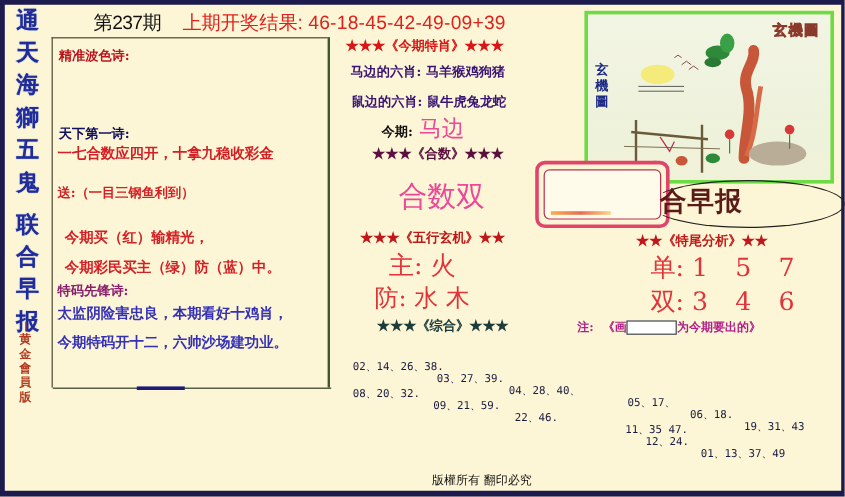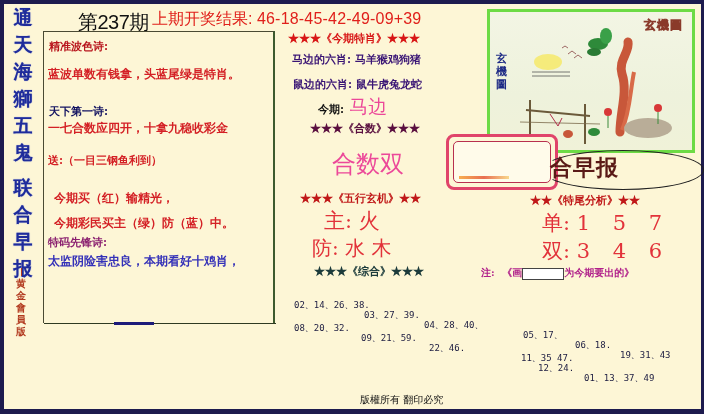--- a/index.html
+++ b/index.html
@@ -28,21 +28,21 @@
   .vcol .gap { height: 8px; }
   .vsub {
     position: absolute; left: 14px; top: 268px; width: 14px;
     font-size: 10px; line-height: 12px; color: #b23a1f; text-align: center;
     font-weight: bold;
   }
 
   
   .issue {
     position: absolute; left: 78px; top: 9px;
-    font-family: "Liberation Sans", sans-serif; font-size: 20px; color: #111;
+    font-family: "Liberation Sans", sans-serif; font-size: 16px; color: #111;
     letter-spacing: -0.5px;
   }
   .lastres {
     position: absolute; left: 152px; top: 9px;
     font-family: "Liberation Sans", sans-serif; font-size: 16px; color: #e0201b;
   }
   .lastres .nums { letter-spacing: 0.2px; }
 
   
   .poembox {
@@ -150,28 +150,28 @@
 </div>
 
 <div class="issue">第237期</div>
 <div class="lastres">
   <span>上期开奖结果:</span>
   <span class="nums">46-18-45-42-49-09+39</span>
 </div>
 
 <div class="poembox">
   <div class="pl h-red" style="top:7px;">精准波色诗:</div>
-  <div class="pl red" style="top:34px; left:4px;">蓝波单数有钱拿，头蓝尾绿是特肖。</div>
   <div class="pl navy" style="top:72px;">天下第一诗:</div>
   <div class="pl red" style="top:88px; left:4px;">一七合数应四开，十拿九稳收彩金</div>
   <div class="pl red" style="top:121px; left:4px; font-size:11px;">送:（一目三钢鱼利到）</div>
   <div class="pl red" style="top:158px; left:10px;">今期买（红）输精光，</div>
   <div class="pl red" style="top:183px; left:10px;">今期彩民买主（绿）防（蓝）中。</div>
   <div class="pl purple" style="top:203px; left:4px;">特码先锋诗:</div>
   <div class="pl blue" style="top:221px; left:4px;">太监阴险害忠良，本期看好十鸡肖，</div>
+  <div class="pl blue" style="top:245px; left:4px;">今期特码开十二，六帅沙场建功业。</div>
   <div class="bottomline"></div>
   <div style="position:absolute; left:70px; top:290px; width:40px; height:3px; background:#1d1b7a;"></div>
 </div>
 
 <div class="mid mid-title" style="left:288px; top:31px; color:#d81616;">
   <span>★★★</span><span>《今期特肖》</span><span>★★★</span>
 </div>
 <div class="sixline" style="left:292px; top:52px;">
   <span>马边的六肖:</span>
   <span>马羊猴鸡狗猪</span>

